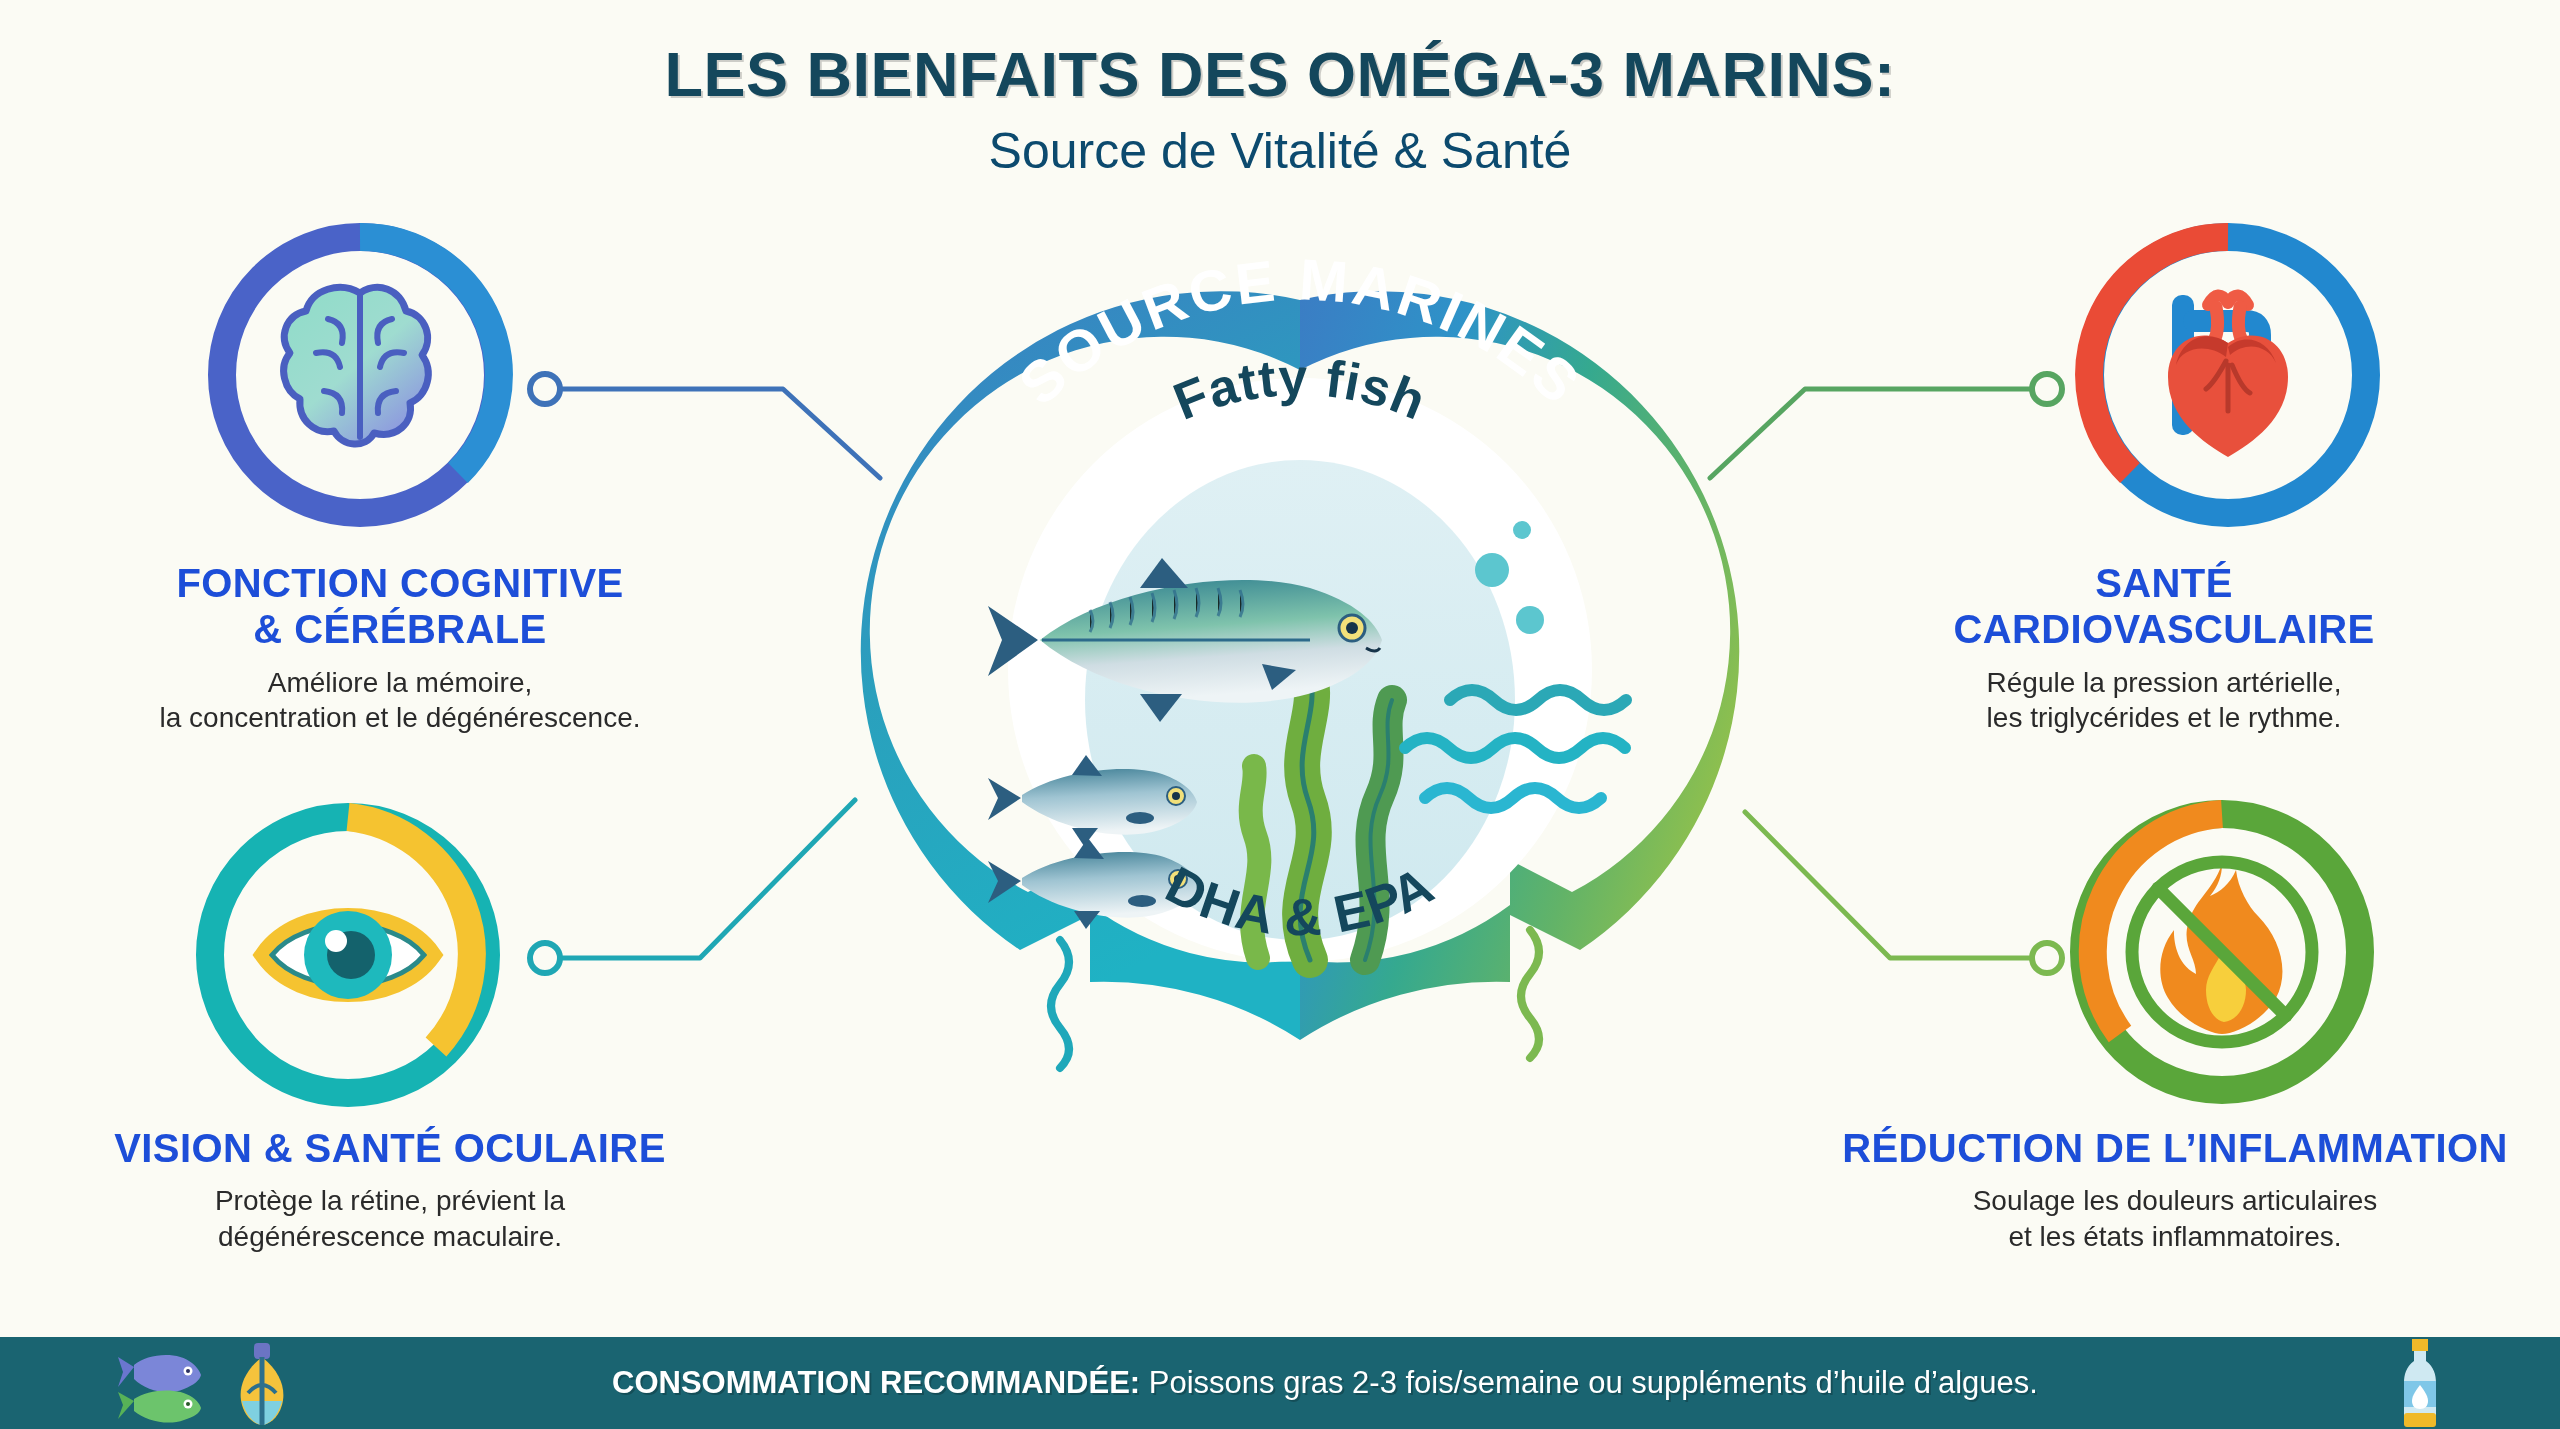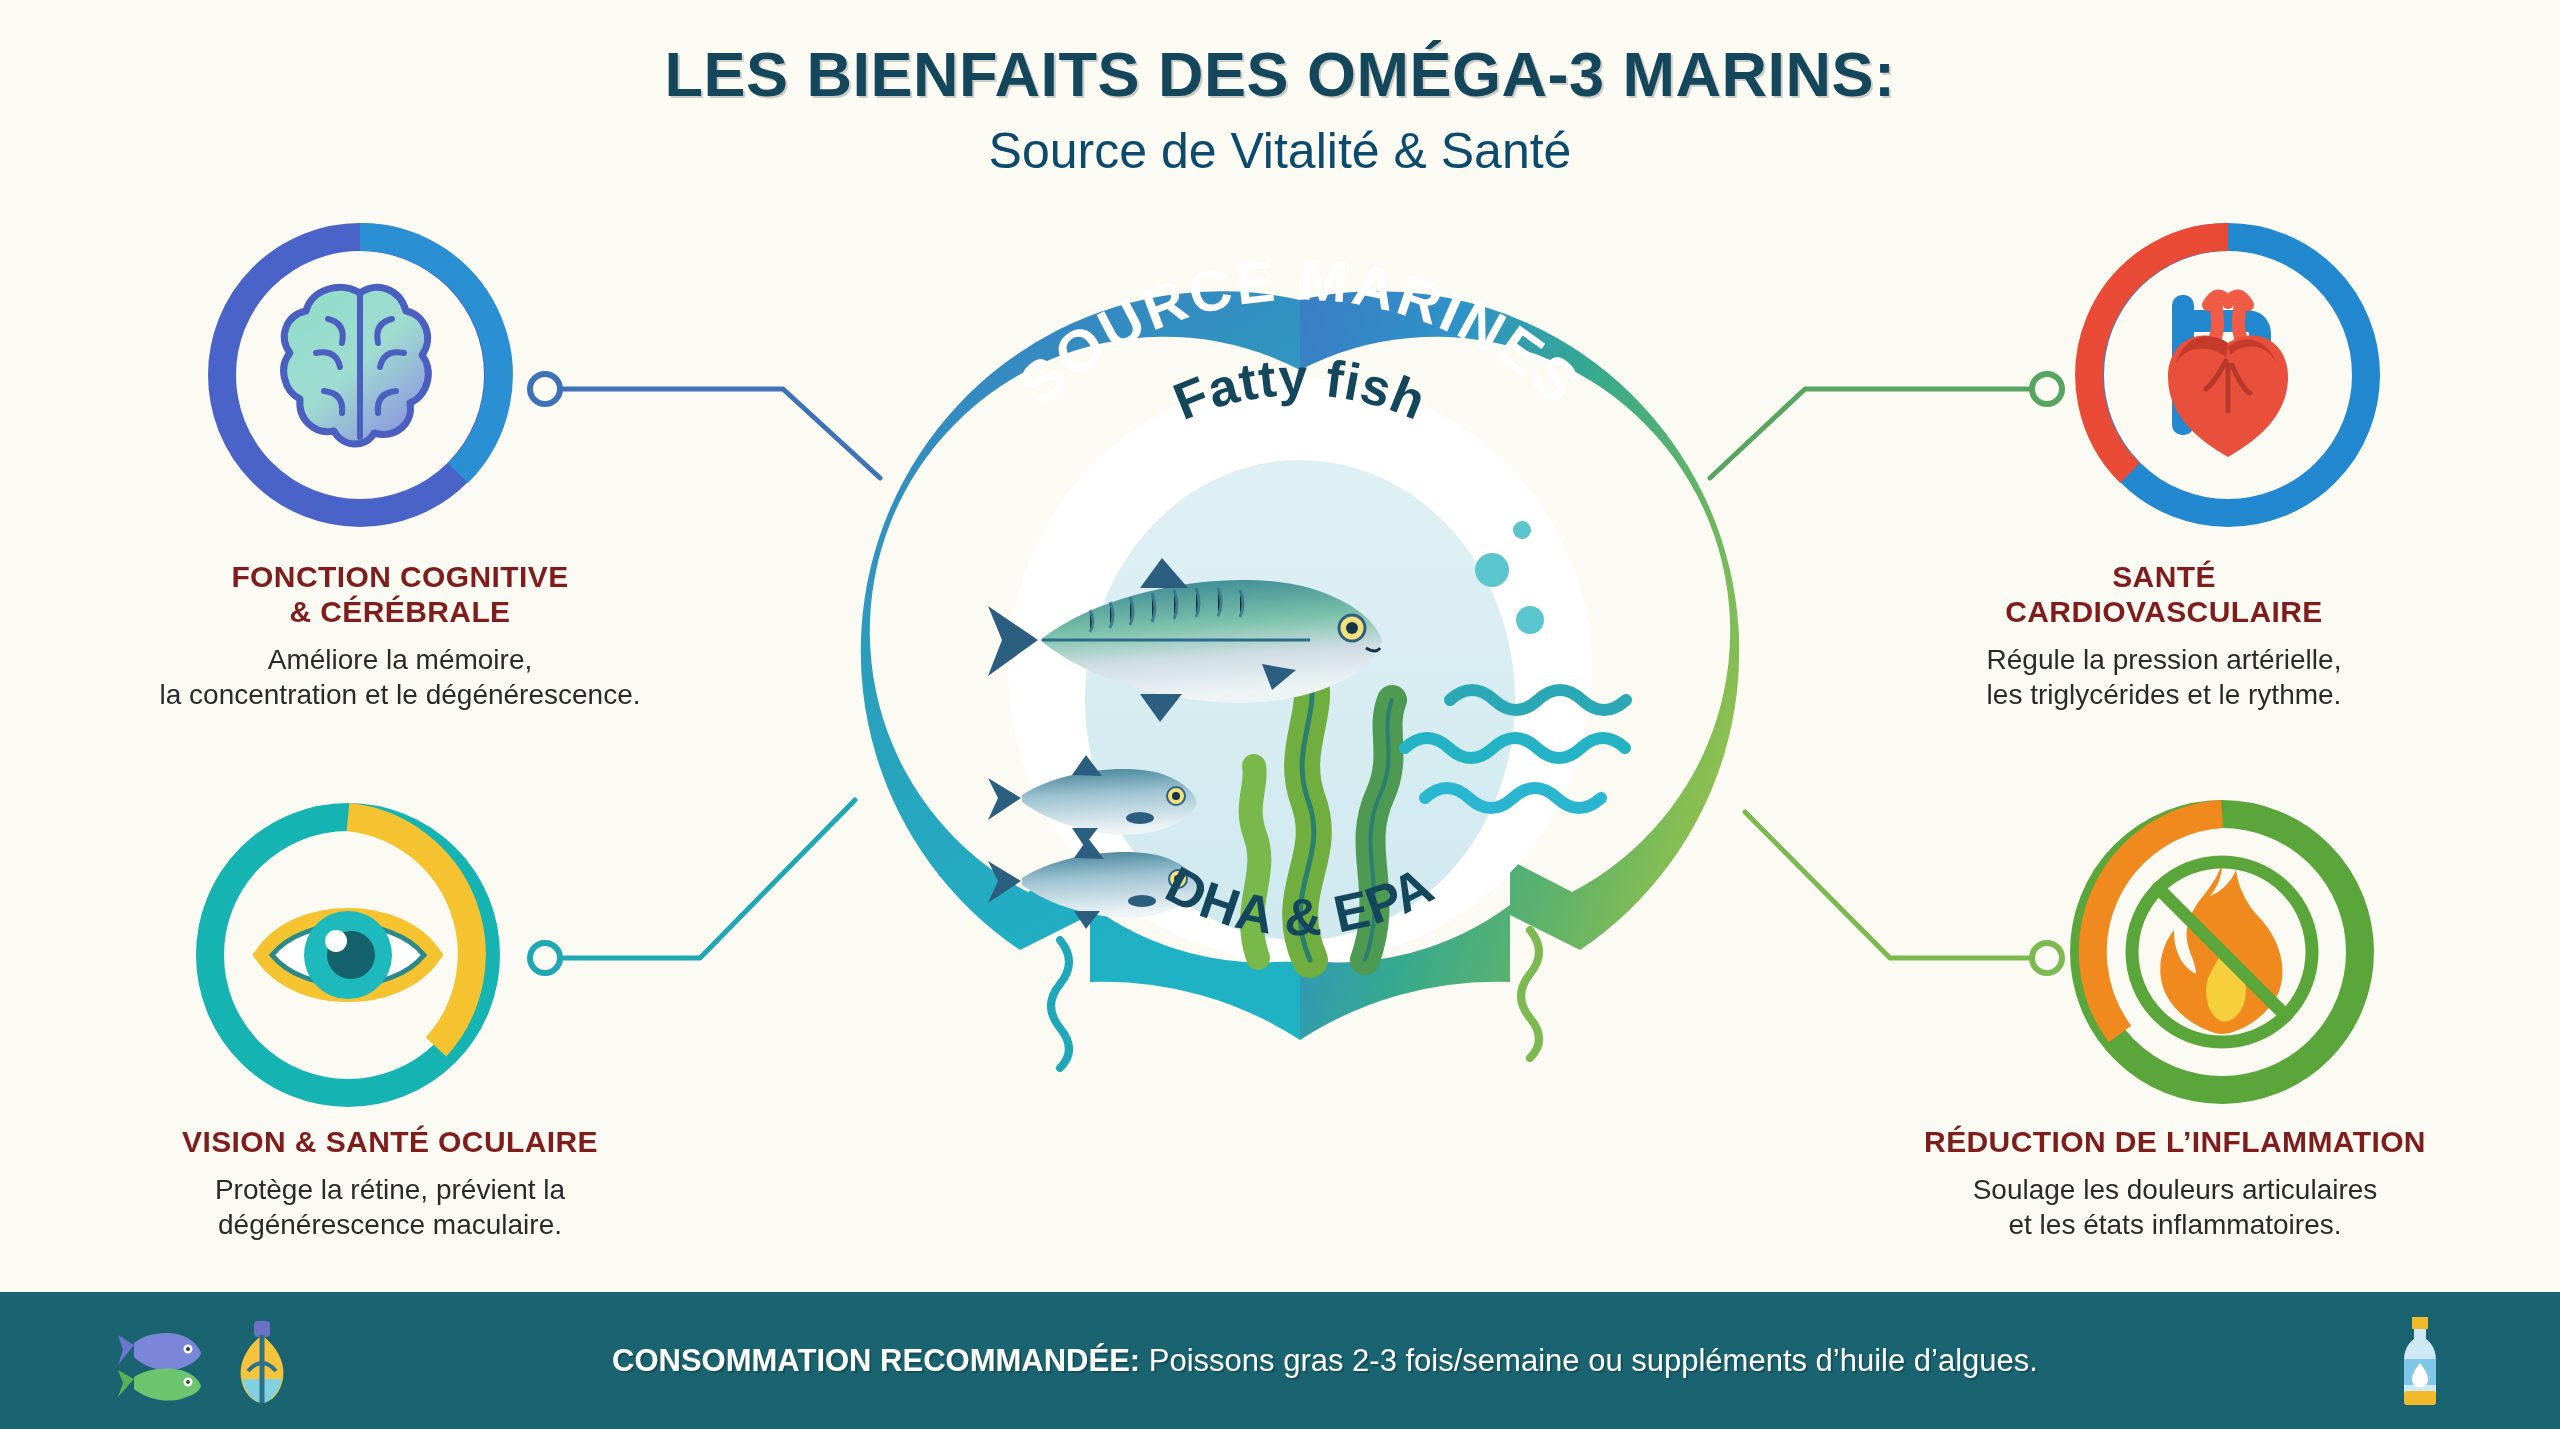--- a/index.html
+++ b/index.html
@@ -19,21 +19,21 @@
     text-shadow:2px 2px 0 rgba(0,0,0,0.18);
   }
   .subtitle{
     position:absolute;left:0;right:0;top:122px;text-align:center;
     font-size:50px;font-weight:normal;color:#0c4a6e;
   }
 
   
   .feature{position:absolute;text-align:center;}
   .feature .f-title{
-    font-size:30px;font-weight:bold;color:#7f1d1d;line-height:1.16;
+    font-size:40px;font-weight:bold;color:#1d4ed8;line-height:1.16;
     letter-spacing:0.4px;white-space:pre-line;
   }
   .feature .f-desc{
     margin-top:12px;font-size:28px;color:#2a2a2a;line-height:1.26;
     white-space:pre-line;
   }
 
   #feat-brain{left:20px;top:560px;width:760px;}
   #feat-heart{left:1784px;top:560px;width:760px;}
   #feat-eye{left:10px;top:1125px;width:760px;}
@@ -49,21 +49,21 @@
 
   
   #center-wrap{position:absolute;left:810px;top:170px;width:980px;height:1000px;}
   #center-wrap svg{display:block;width:100%;height:100%;}
 
   
   #connectors{position:absolute;left:0;top:0;width:2560px;height:1429px;pointer-events:none;}
 
   
   #banner{
-    position:absolute;left:0;right:0;bottom:0;height:137px;
+    position:absolute;left:0;right:0;bottom:0;height:92px;
     background:#1a6471;display:flex;align-items:center;
   }
   #banner .b-icons{display:flex;align-items:center;gap:4px;margin-left:112px;}
   #banner .b-text{
     flex:1;text-align:center;color:#ffffff;font-size:31px;
     text-shadow:2px 2px 0 rgba(0,0,0,0.22);
     margin-left:-40px;
   }
   #banner .b-text b{font-weight:bold;}
   #banner .b-right{margin-right:112px;}

